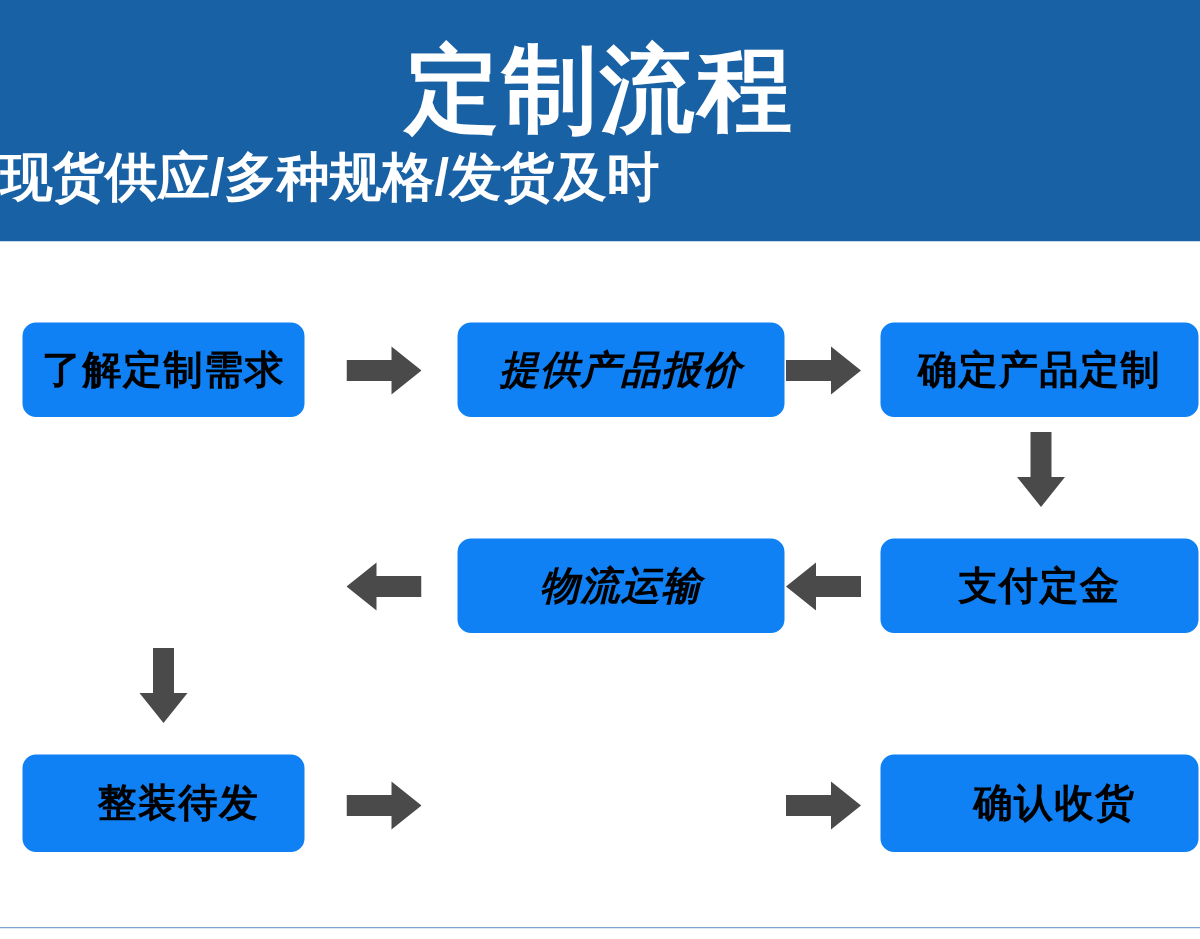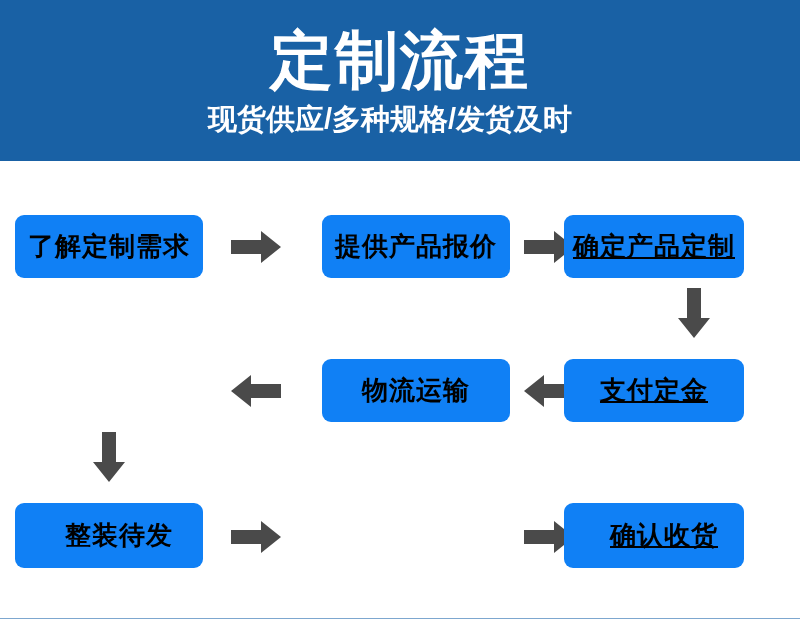--- a/index.html
+++ b/index.html
@@ -39,23 +39,22 @@
     font-weight: bold;
     line-height: 76px;
     letter-spacing: 2px;
     white-space: nowrap;
   }
   .header-sub {
     position: absolute;
     left: 0;
     top: 100px;
     width: 780px;
-    text-align: center;
     color: #ffffff;
-    font-size: 29px;
+    font-size: 35px;
     font-weight: bold;
     line-height: 38px;
     letter-spacing: 0px;
     white-space: nowrap;
   }
 
   
   .flow {
     position: absolute;
     left: 0;
@@ -80,22 +79,22 @@
     box-sizing: border-box;
   }
 
   
   .row1 { top: 54px;  height: 63px; }
   .row2 { top: 198px; height: 63px; }
   .row3 { top: 342px; height: 65px; padding-left: 20px; }
 
   
   .colA { left: 15px;  width: 188px; }
-  .colB { left: 322px; width: 188px; }
-  .colC { left: 564px; width: 180px; text-decoration: underline; }
+  .colB { left: 305px; width: 218px; font-style: italic; }
+  .colC { left: 587px; width: 212px; }
 
   
   .arrow-h {
     position: absolute;
     width: 50px;
     height: 34px;
   }
   .arrow-v {
     position: absolute;
     width: 34px;

